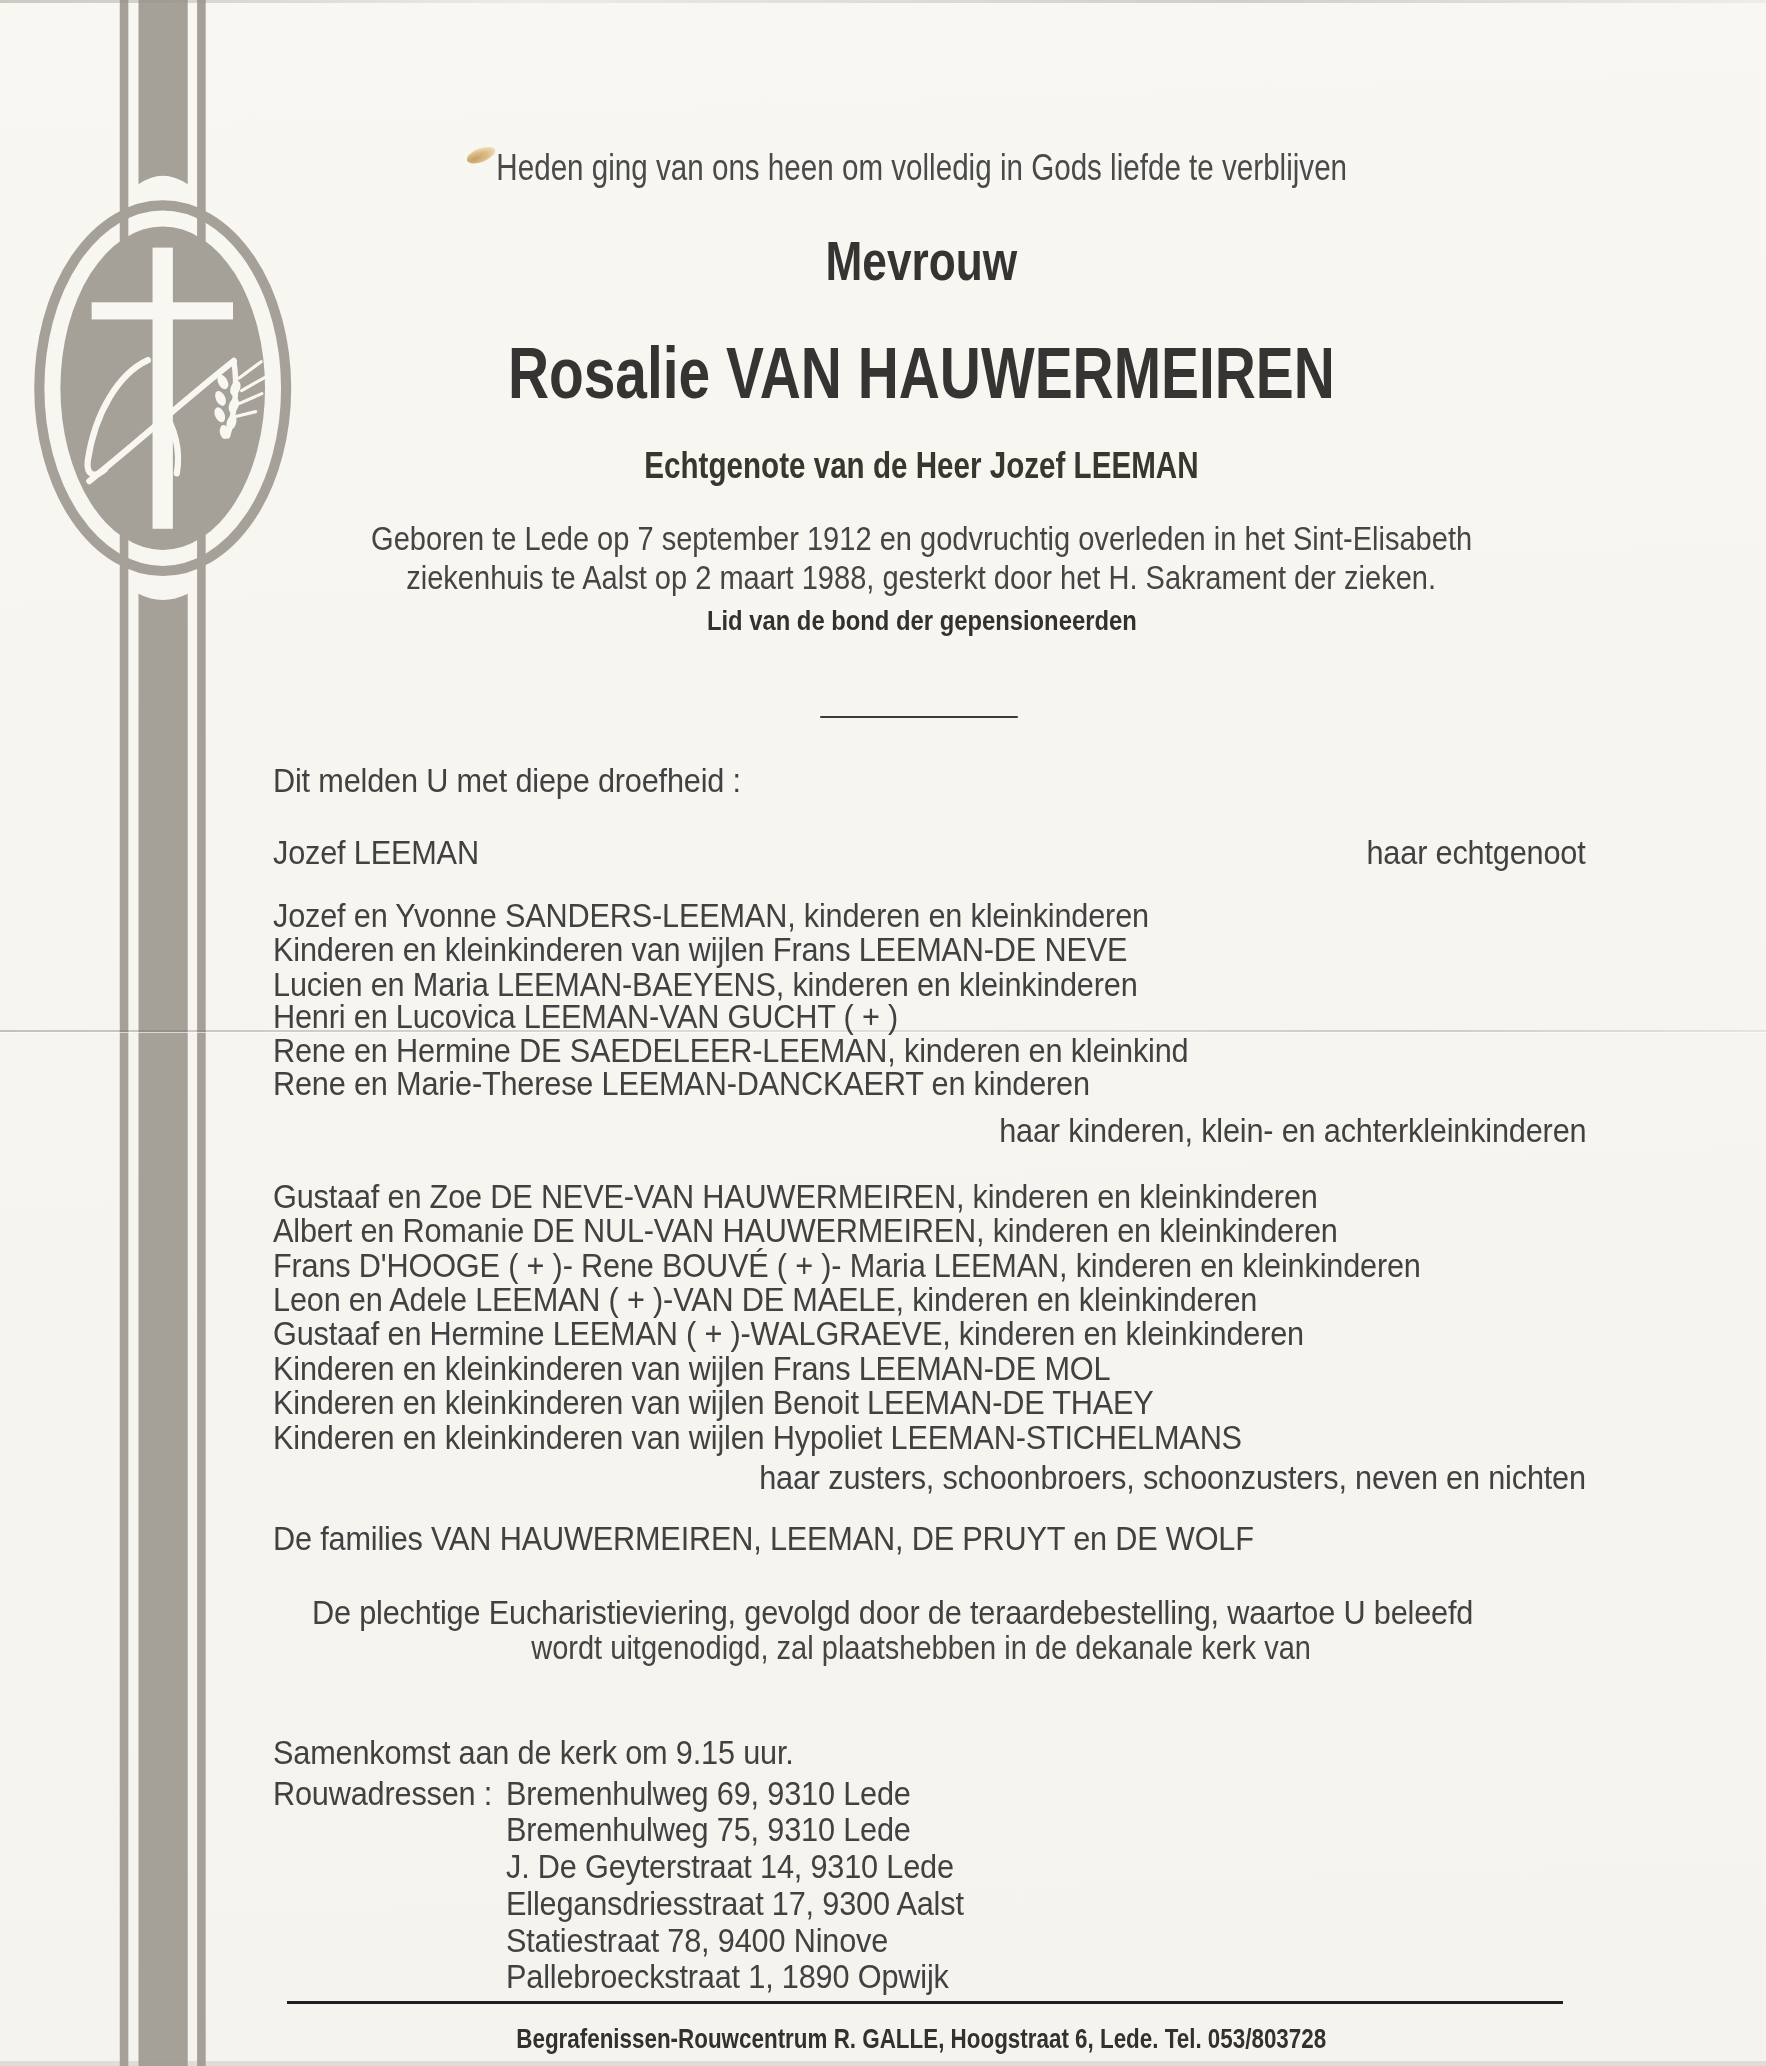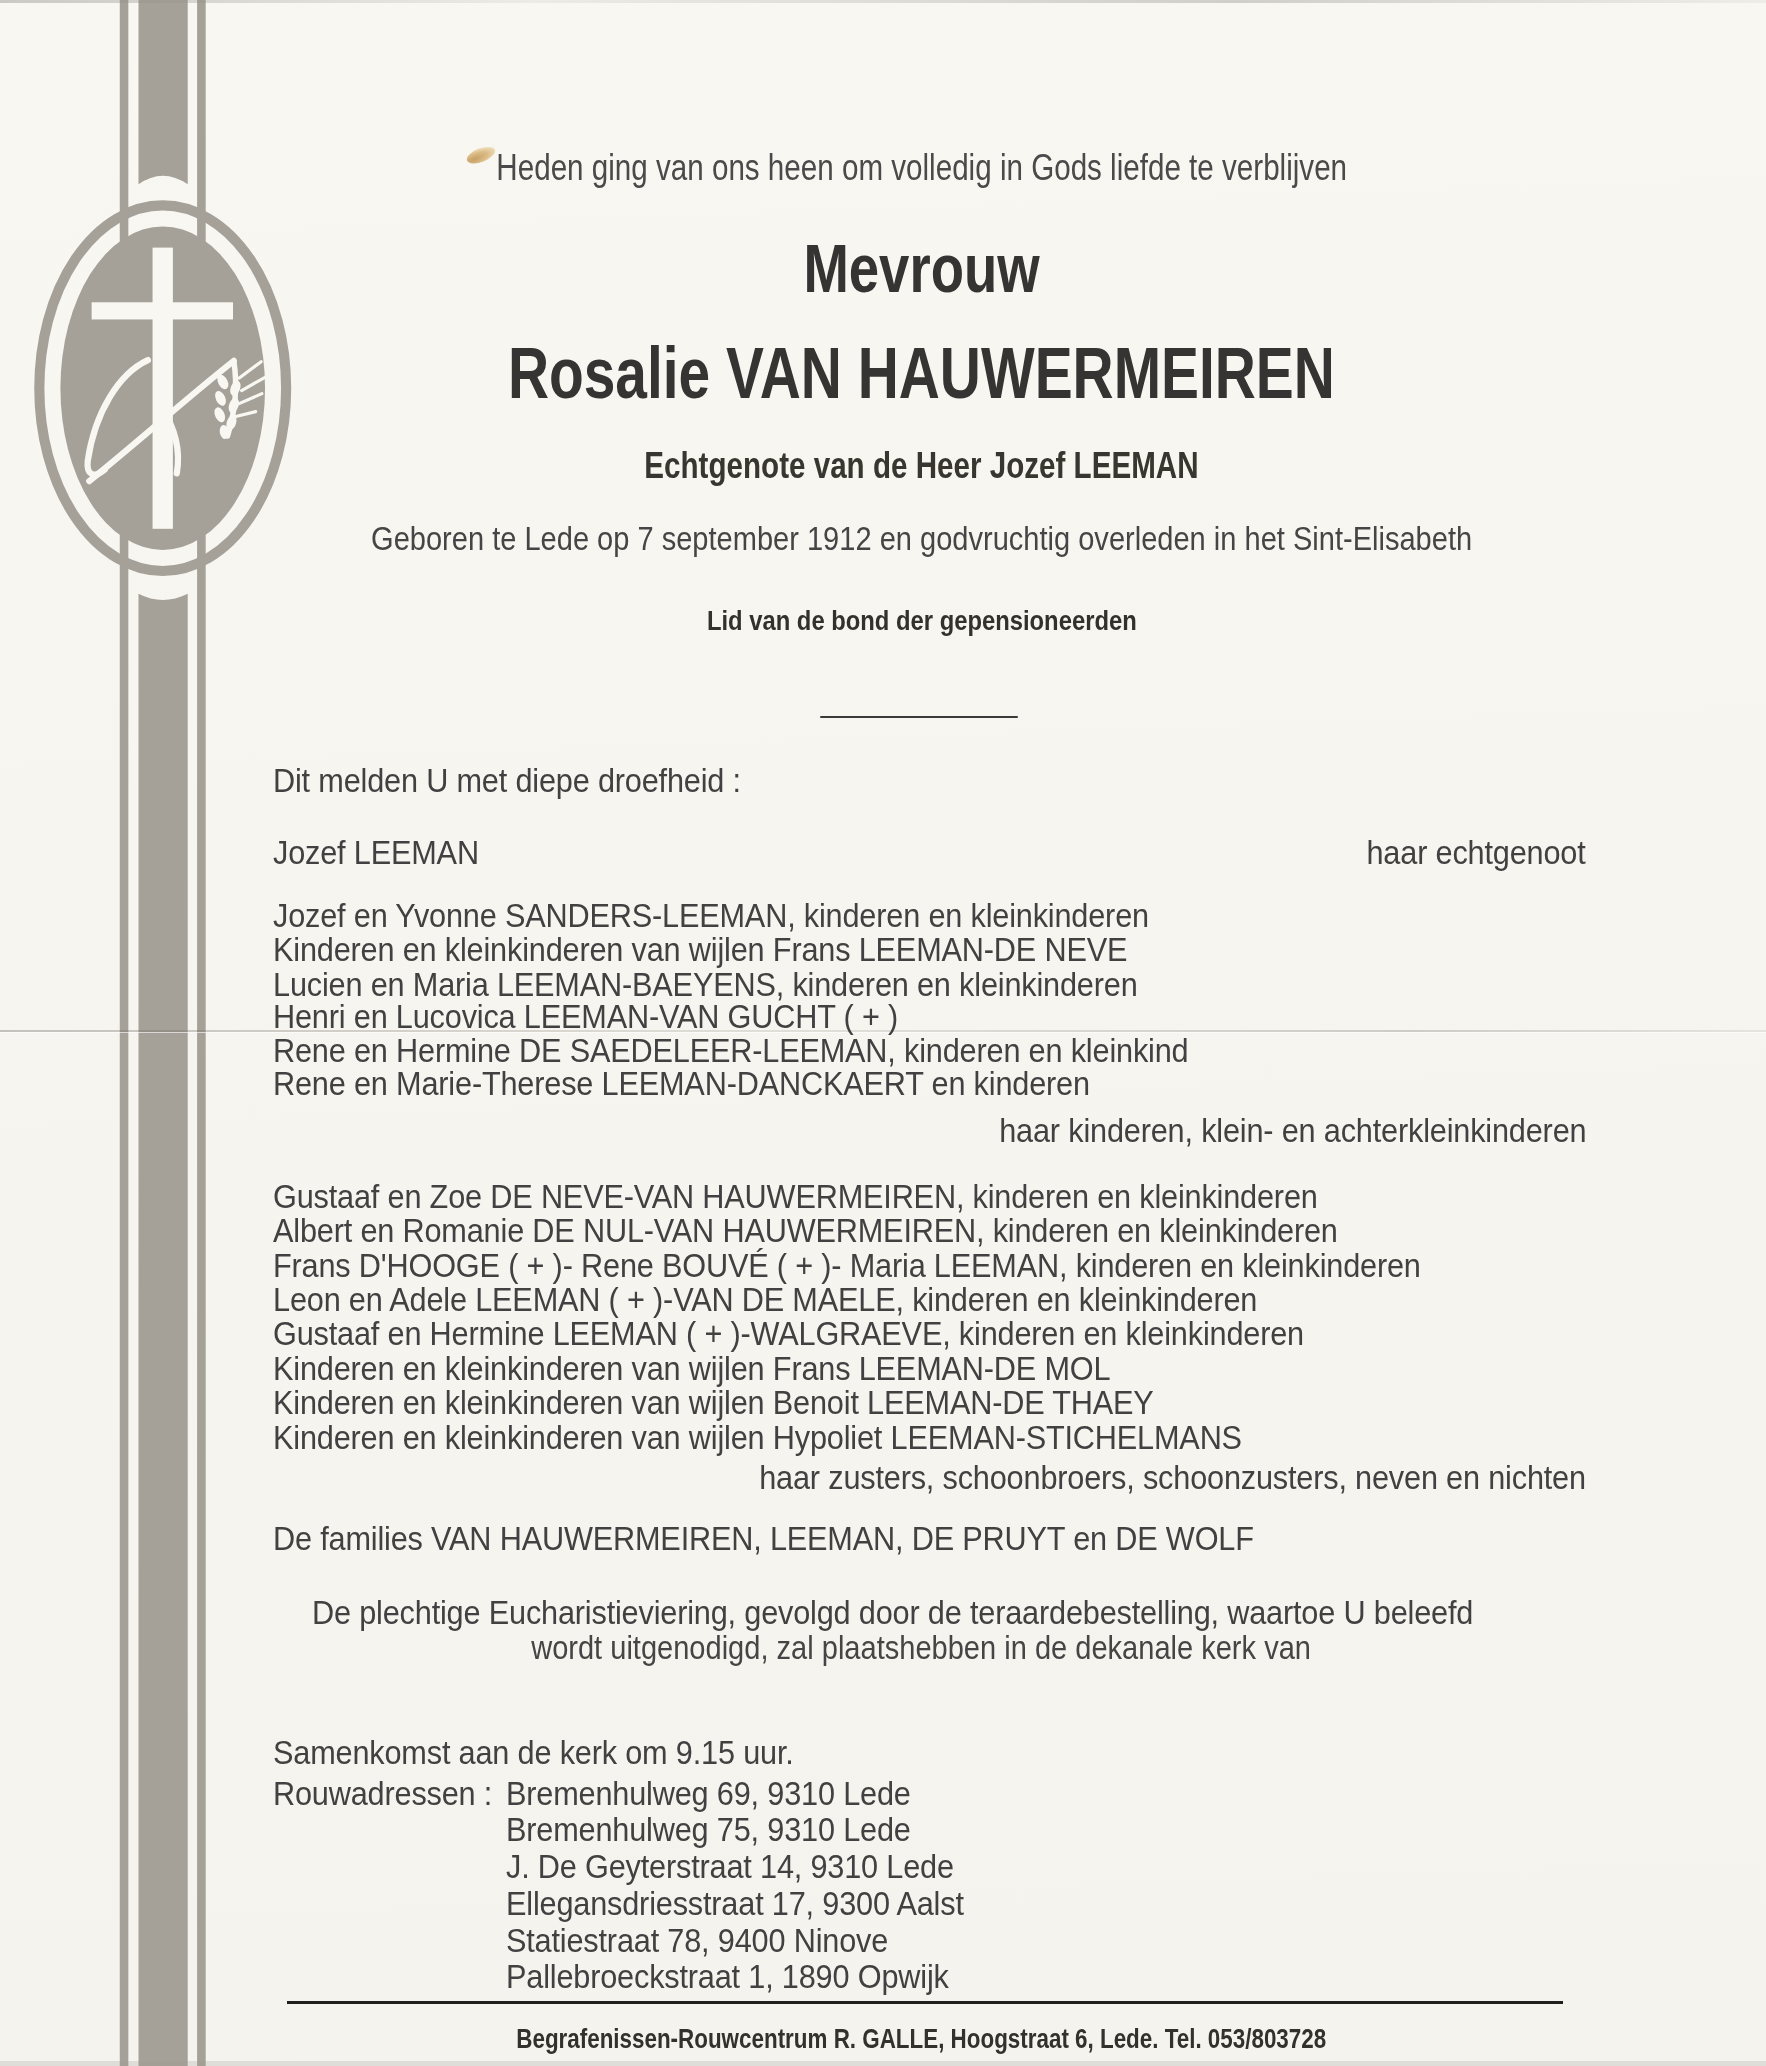--- a/index.html
+++ b/index.html
@@ -15,21 +15,21 @@
   .edge-top{position:absolute;top:0;left:0;right:0;height:3.1px;
     background:linear-gradient(to right,rgba(150,146,138,.45),rgba(150,146,138,.12) 30%,rgba(150,146,138,.4) 70%,rgba(150,146,138,.1));}
   .edge-bottom{position:absolute;bottom:0;left:0;right:0;height:4.7px;background:rgba(160,156,148,.25);}
   .line{position:absolute;white-space:nowrap;line-height:1.18;}
   .body-t{font-size:33px;color:#414141;transform:scaleX(.93);transform-origin:left center;letter-spacing:-0.2px;}
   .center-t{left:78px;width:1687px;text-align:center;transform:scaleX(1);}
   .center-t > span{display:inline-block;transform:scaleX(.9);transform-origin:center;}
   .right-t{right:180px;text-align:right;transform-origin:right center;transform:scaleX(.93);letter-spacing:-0.2px;font-size:33px;color:#414141;}
   .intro{font-size:37px;color:#4a4a4a;}
   .intro > span{transform:scaleX(.8);}
-  .h-mevrouw{font-size:69px;font-weight:bold;color:#363432;}
+  .h-mevrouw{font-size:56px;font-weight:bold;color:#363432;}
   .h-mevrouw > span{transform:scaleX(.79);}
   .h-name{font-size:72px;font-weight:bold;color:#363432;}
   .h-name > span{transform:scaleX(.79);}
   .h-spouse{font-size:37px;font-weight:bold;color:#38362f;}
   .h-spouse > span{transform:scaleX(.8);}
   .geboren{font-size:33px;color:#454545;}
   .geboren > span{transform:scaleX(.88);}
   .lid{font-size:28px;font-weight:bold;color:#33312c;}
   .lid > span{transform:scaleX(.85);}
   .sint{font-size:33px;font-weight:bold;color:#2e2c28;}
@@ -99,20 +99,21 @@
   <div class="edge-top"></div>
   <div class="edge-bottom"></div>
   <div class="stain"></div>
   <div class="crease"></div>
 
   <div class="line center-t intro" style="top:146px"><span>Heden ging van ons heen om volledig in Gods liefde te verblijven</span></div>
   <div class="line center-t h-mevrouw" style="top:228px"><span>Mevrouw</span></div>
   <div class="line center-t h-spouse" style="top:444px"><span>Echtgenote van de Heer Jozef LEEMAN</span></div>
   <div class="line center-t h-name" style="top:331px"><span>Rosalie VAN HAUWERMEIREN</span></div>
   <div class="line center-t geboren" style="top:520px"><span>Geboren te Lede op 7 september 1912 en godvruchtig overleden in het Sint-Elisabeth</span></div>
+  <div class="line center-t geboren" style="top:559px"><span>ziekenhuis te Aalst op 2 maart 1988, gesterkt door het H. Sakrament der zieken.</span></div>
   <div class="line center-t lid" style="top:604px"><span>Lid van de bond der gepensioneerden</span></div>
   <div class="divider"></div>
 
   <div class="line body-t" style="top:762px;left:273px">Dit melden U met diepe droefheid :</div>
   <div class="line body-t" style="top:834px;left:273px">Jozef LEEMAN</div>
   <div class="line right-t" style="top:834px">haar echtgenoot</div>
 
   <div class="line body-t" style="top:897px;left:273px">Jozef en Yvonne SANDERS-LEEMAN, kinderen en kleinkinderen</div>
   <div class="line body-t" style="top:931px;left:273px">Kinderen en kleinkinderen van wijlen Frans LEEMAN-DE NEVE</div>
   <div class="line body-t" style="top:966px;left:273px">Lucien en Maria LEEMAN-BAEYENS, kinderen en kleinkinderen</div>

